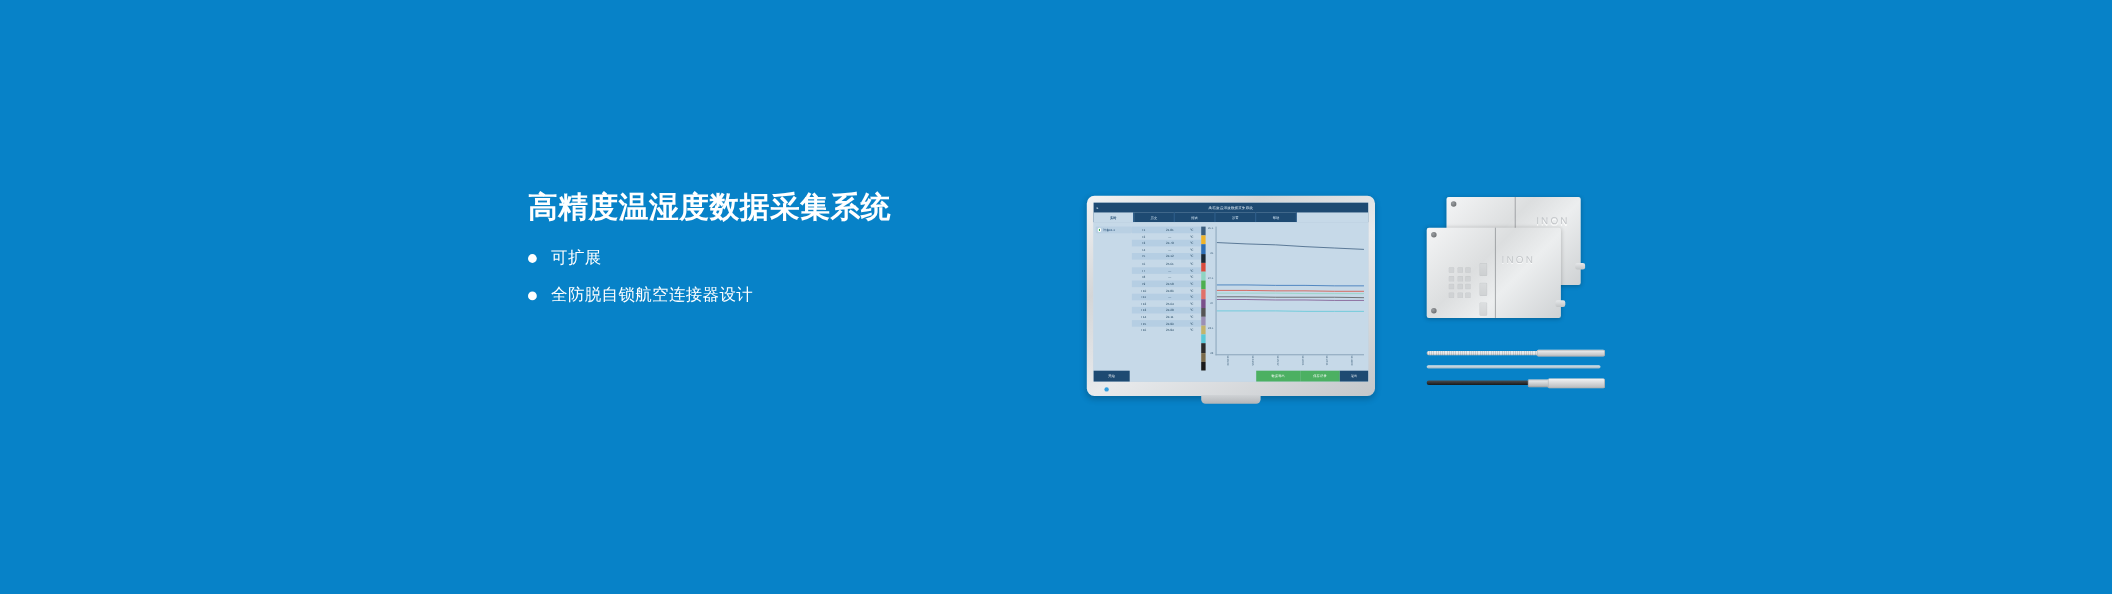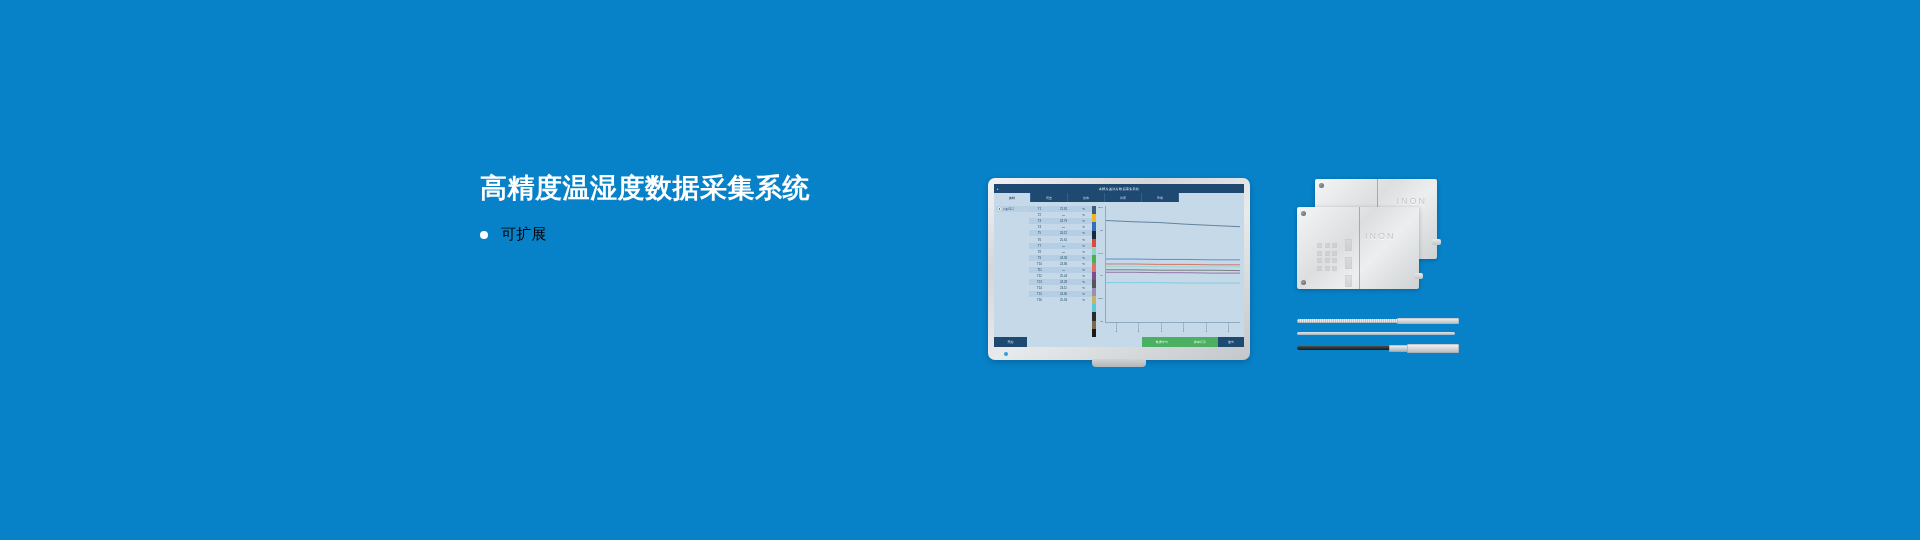--- a/index.html
+++ b/index.html
@@ -52,21 +52,21 @@
   .bullets {
     margin-top: 21px;
     list-style: none;
   }
 
   .bullet {
     display: flex;
     align-items: center;
     margin-bottom: 15px;
     font-size: 15px;
-    color: #000000;
+    color: #ffffff;
     letter-spacing: 0.3px;
   }
 
   .bullet-dot {
     width: 8px; height: 8px;
     border-radius: 50%;
     background: #ffffff;
     margin-right: 13px;
     flex: 0 0 auto;
   }
@@ -422,20 +422,24 @@
 <body>
 
 <div id="banner">
 
   <div class="copy">
     <div class="headline">高精度温湿度数据采集系统</div>
     <ul class="bullets">
       <li class="bullet">
         <span class="bullet-dot"></span>
         <span>可扩展</span>
+      </li>
+      <li class="bullet">
+        <span class="bullet-dot"></span>
+        <span>全防脱自锁航空连接器设计</span>
       </li>
     </ul>
   </div>
 
   <div class="monitor">
     <div class="monitor-bezel">
       <div class="monitor-inner-frame">
 
         <div class="screen">
 

